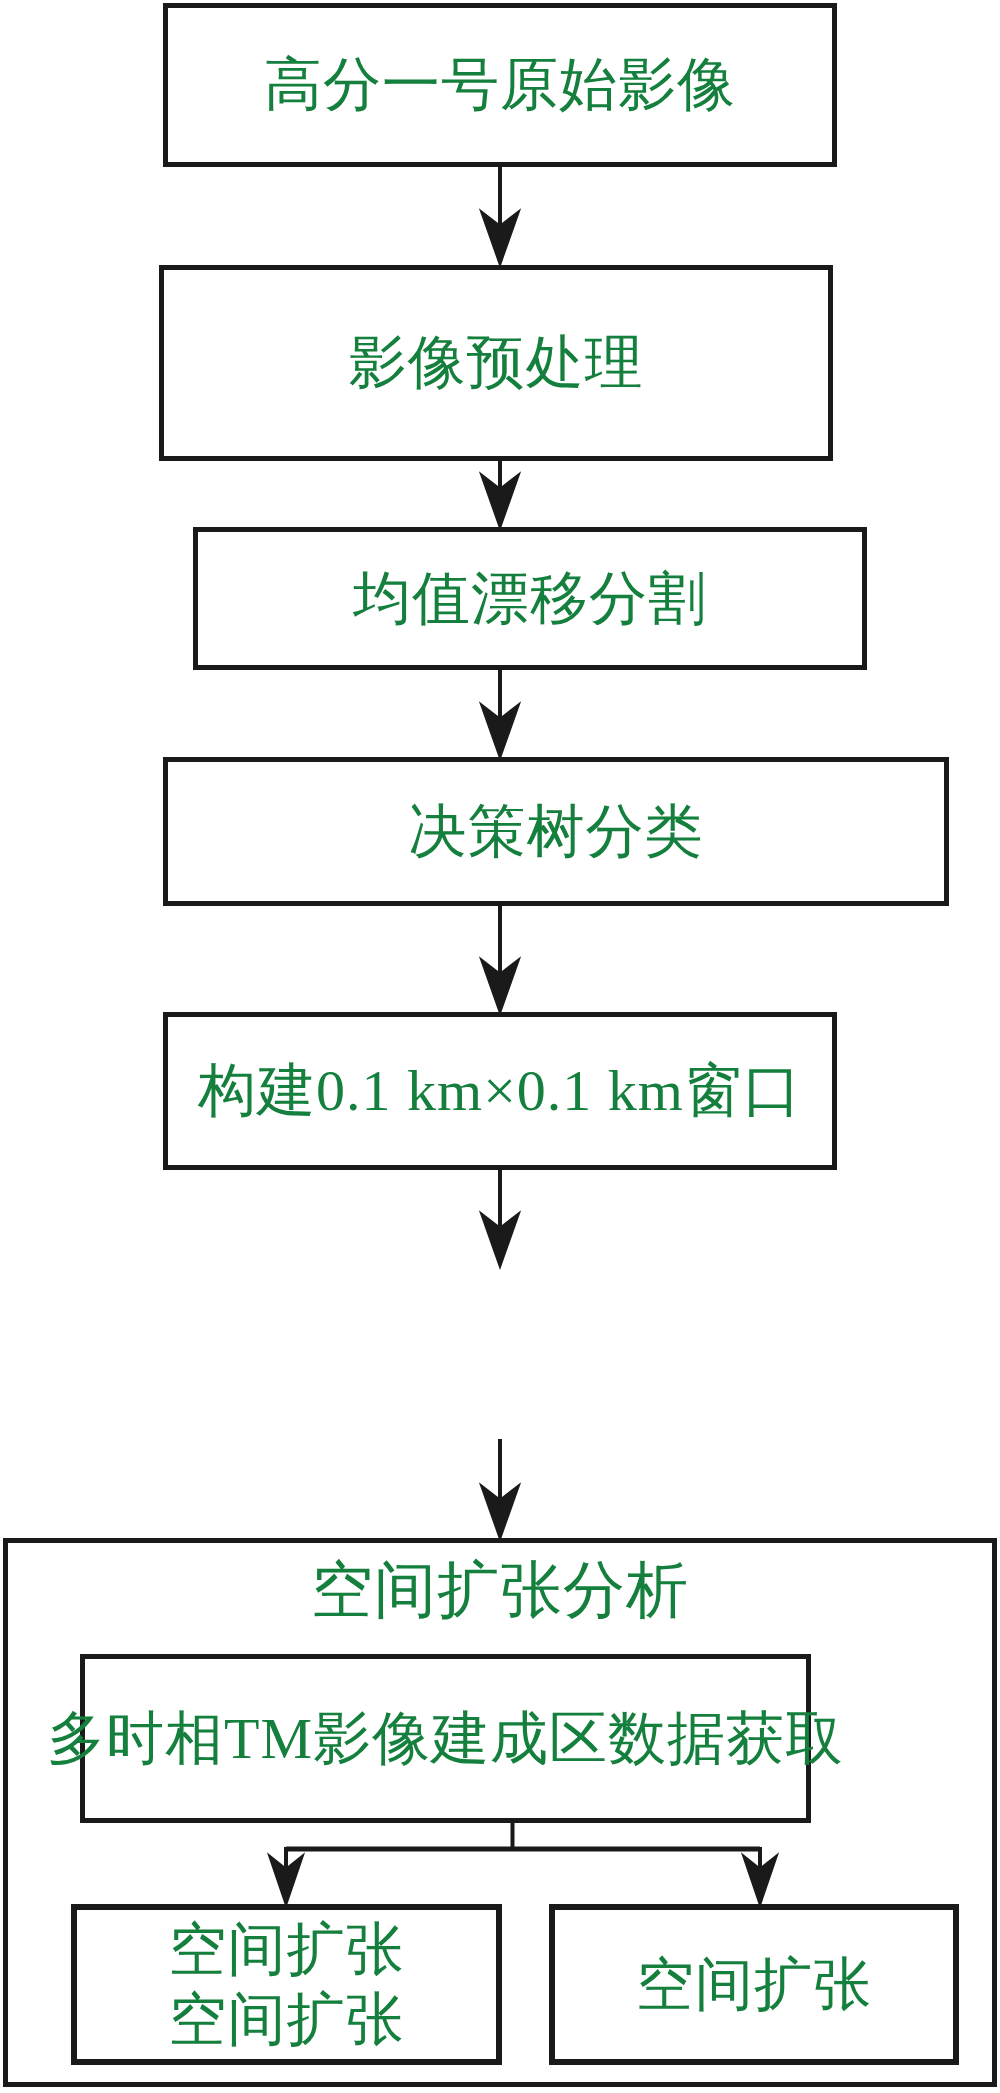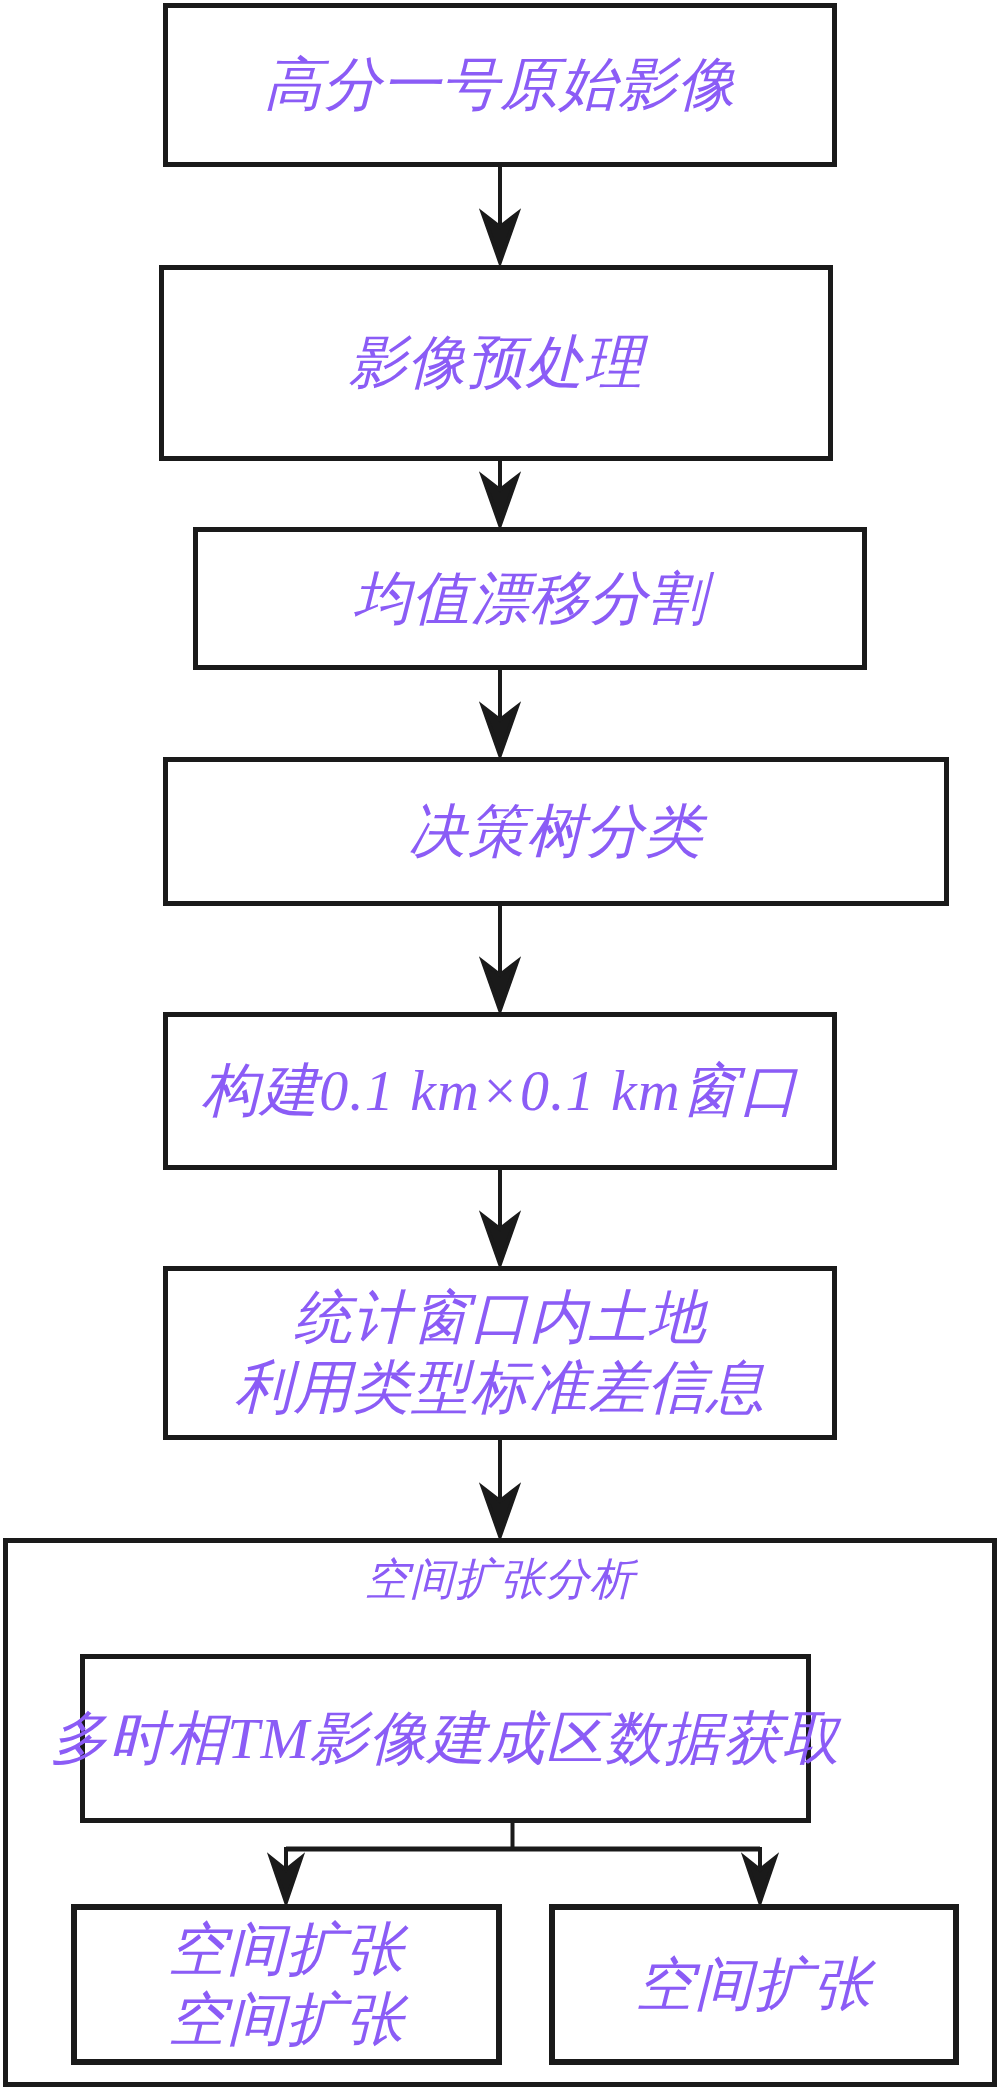--- a/index.html
+++ b/index.html
@@ -6,23 +6,22 @@
     margin: 0;
     padding: 0;
     background: #ffffff;
   }
   .canvas {
     position: relative;
     width: 1000px;
     height: 2093px;
     background: #ffffff;
     font-family: "Liberation Serif", "DejaVu Serif", serif;
-    color: #8b5cf6;
+    color: #15803d;
     overflow: hidden;
-    font-style: italic;
   }
   .node {
     position: absolute;
     box-sizing: border-box;
     border: 5px solid #1a1a1a;
     background: #ffffff;
     display: flex;
     flex-direction: column;
     align-items: center;
     justify-content: center;
@@ -37,21 +36,21 @@
     box-sizing: border-box;
     border: 5px solid #1a1a1a;
     background: transparent;
   }
   .group-title {
     position: absolute;
     left: 3px;
     top: 1556px;
     width: 994px;
     text-align: center;
-    font-size: 44px;
+    font-size: 62px;
     line-height: 1.1;
     letter-spacing: 1px;
     white-space: nowrap;
   }
   .node--b1 { left: 163px; top: 3px;    width: 674px; height: 164px; }
   .node--b2 { left: 159px; top: 265px;  width: 674px; height: 196px; }
   .node--b3 { left: 163px; top: 527px;  width: 674px; height: 143px; margin-left: 30px; }
   .node--b4 { left: 163px; top: 757px;  width: 786px; height: 149px; }
   .node--b5 { left: 163px; top: 1012px; width: 674px; height: 158px; }
   .node--b6 { left: 163px; top: 1266px; width: 674px; height: 174px; }
@@ -129,24 +128,20 @@
   </div>
 
   <div class="node node--b4">
     <span>决策树分类</span>
   </div>
 
   <div class="node node--b5">
     <span>构建0.1 km×0.1 km窗口</span>
   </div>
 
-  <div class="node node--b6">
-    <span>统计窗口内土地</span>
-    <span>利用类型标准差信息</span>
-  </div>
 
   <div class="group group--outer"></div>
 
   <div class="group-title">空间扩张分析</div>
 
   <div class="node node--tm">
     <span>多时相TM影像建成区数据获取</span>
   </div>
 
   <div class="node node--qty">

